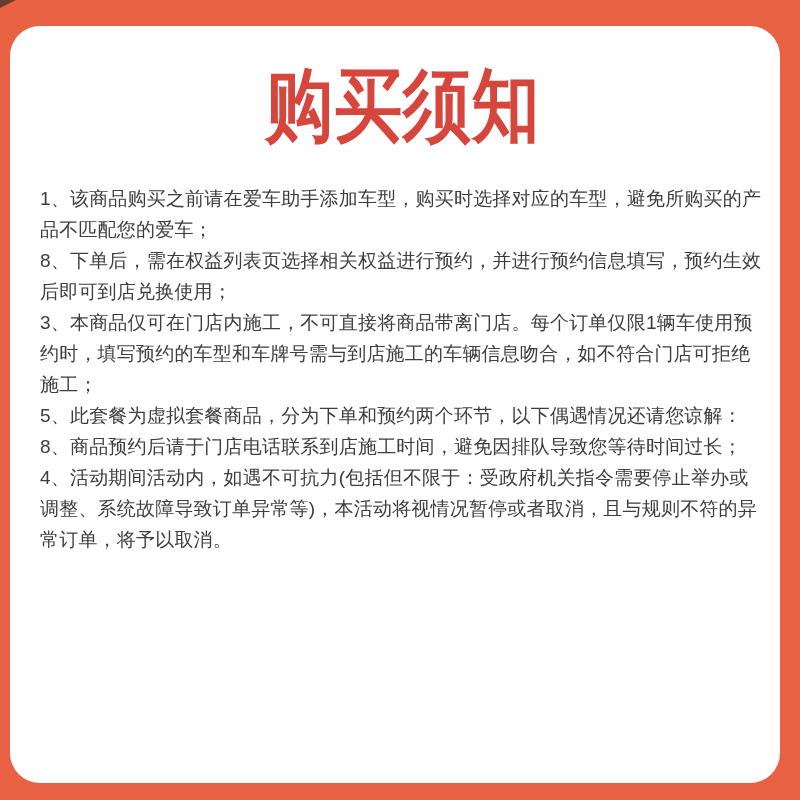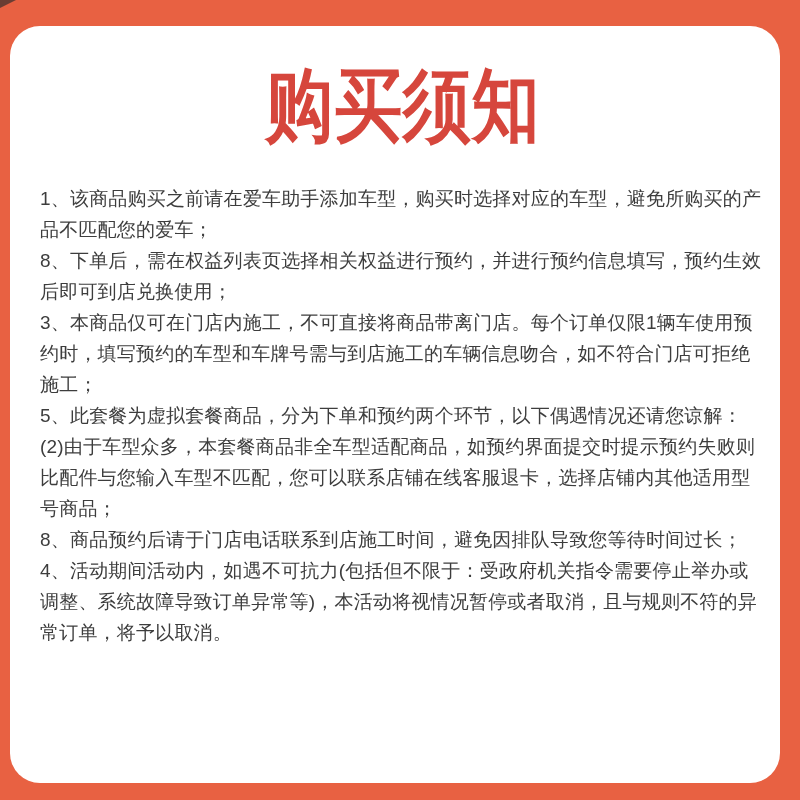--- a/index.html
+++ b/index.html
@@ -68,18 +68,17 @@
 
 <div class="page" style="--bg: #E86142; --card: #FFFFFF; --title: #D6463C; --text: #3D3D3D;">
   <div class="corner-artifact"></div>
   <div class="card">
     <h1 class="title">购买须知</h1>
     <div class="body">
       <p>1、该商品购买之前请在爱车助手添加车型，购买时选择对应的车型，避免所购买的产品不匹配您的爱车；</p>
       <p>8、下单后，需在权益列表页选择相关权益进行预约，并进行预约信息填写，预约生效后即可到店兑换使用；</p>
       <p>3、本商品仅可在门店内施工，不可直接将商品带离门店。每个订单仅限1辆车使用预约时，填写预约的车型和车牌号需与到店施工的车辆信息吻合，如不符合门店可拒绝施工；</p>
       <p>5、此套餐为虚拟套餐商品，分为下单和预约两个环节，以下偶遇情况还请您谅解：</p>
-      <p>(2)由于车型众多，本套餐商品非全车型适配商品，如预约界面提交时提示预约失败则比配件与您输入车型不匹配，您可以联系店铺在线客服退卡，选择店铺内其他适用型号商品；</p>
       <p>8、商品预约后请于门店电话联系到店施工时间，避免因排队导致您等待时间过长；</p>
       <p>4、活动期间活动内，如遇不可抗力(包括但不限于：受政府机关指令需要停止举办或调整、系统故障导致订单异常等)，本活动将视情况暂停或者取消，且与规则不符的异常订单，将予以取消。</p>
     </div>
   </div>
 </div>
 
 </body></html>

